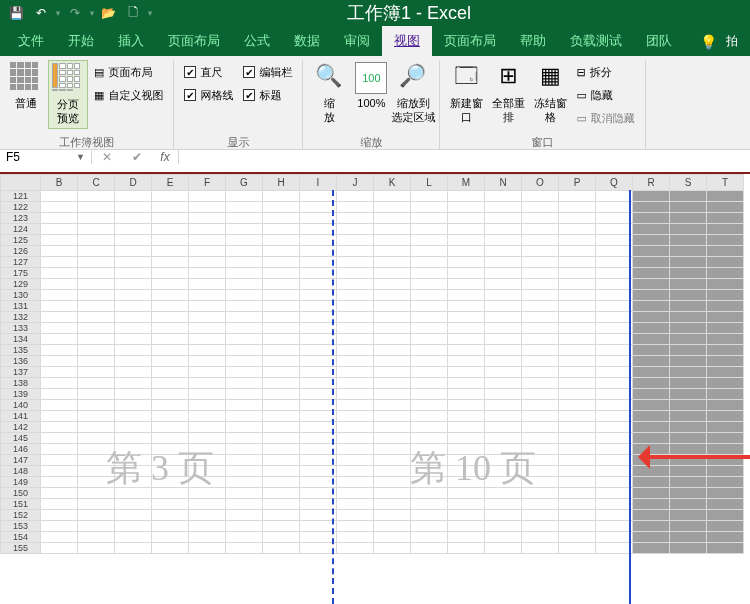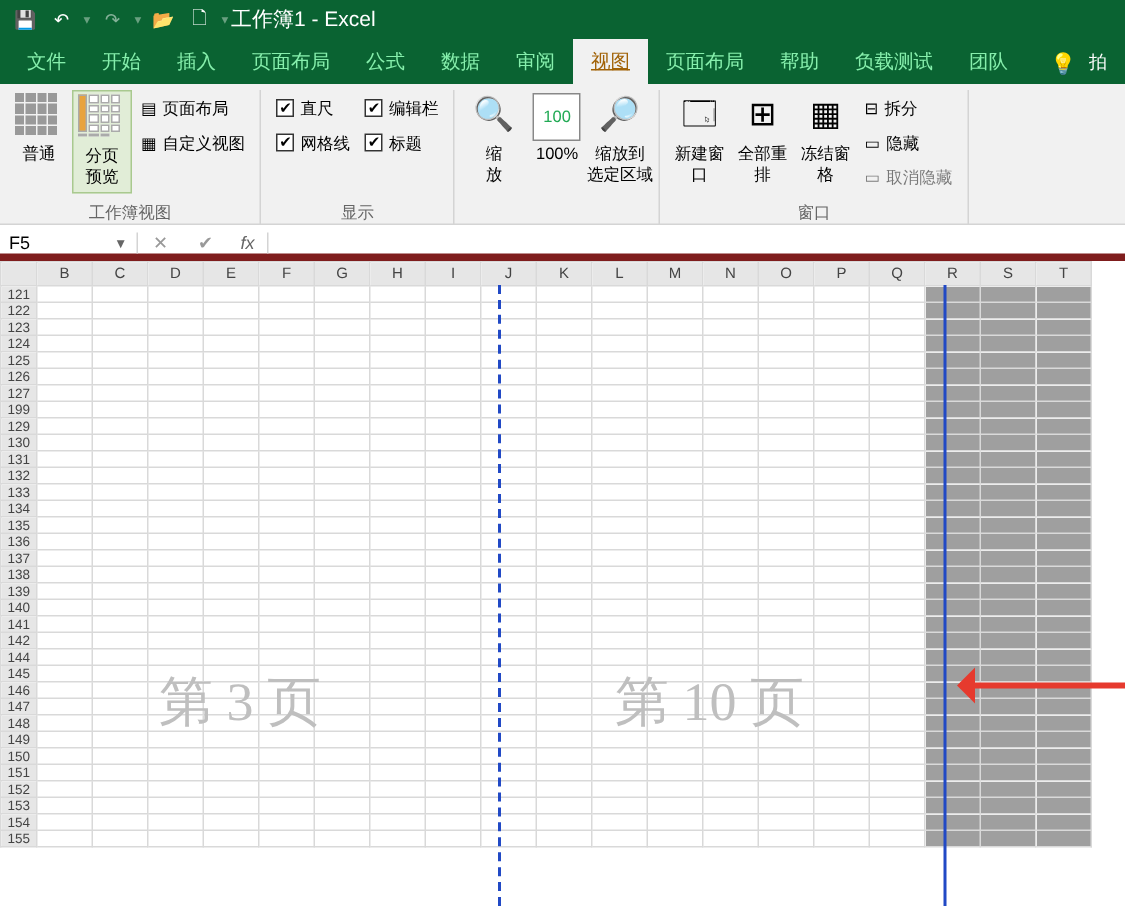--- a/index.html
+++ b/index.html
@@ -16,30 +16,30 @@
     background: #0a6332;
     height: 26px;
     display: flex;
     align-items: center;
     color: #fff;
     padding: 0 6px;
   }
   .qat { display: flex; gap: 2px; align-items: center; }
   .qat-btn { width: 22px; height: 22px; display: flex; align-items: center; justify-content: center; cursor: pointer; color: #fff; font-size: 12px; }
   .qat-sep { width: 8px; text-align: center; color: #69a080; font-size: 9px; }
-  .title-text { flex: 1; text-align: left; font-size: 14px; color: #fff; }
+  .title-text { flex: 1; text-align: center; font-size: 18px; color: #fff; }
   .tabs {
     background: #0a6332;
     height: 30px;
     display: flex;
     align-items: flex-end;
     padding: 0 6px;
   }
   .tab { color: #86efac; padding: 6px 12px; font-size: 13px; cursor: pointer; }
-  .tab.active { background: #f1f1f1; color: #a16207; text-decoration: underline; }
+  .tab.active { background: #f1f1f1; color: #4c1d95; text-decoration: underline; }
   .tab-right { margin-left: auto; display: flex; align-items: center; gap: 8px; color: #fff; padding: 0 6px 6px 0; }
   .bulb { font-size: 14px; }
   .ribbon {
     background: #f1f1f1;
     border-bottom: 1px solid #d4d4d4;
     height: 94px;
     display: flex;
     padding-top: 4px;
   }
   .group { border-right: 1px solid #d4d4d4; padding: 0 6px; display: flex; flex-direction: column; height: 90px; }
@@ -50,23 +50,23 @@
   .btn-lg .ic { width: 32px; height: 32px; margin-bottom: 2px; }
   .btn-stack { display: flex; flex-direction: column; gap: 3px; padding: 2px 4px; }
   .btn-sm { display: flex; align-items: center; gap: 4px; font-size: 11px; cursor: pointer; height: 20px; }
   .chk { width: 12px; height: 12px; border: 1px solid #333; display: inline-flex; align-items: center; justify-content: center; font-size: 10px; background: #fff; }
   .ic-grid { display: grid; grid-template-columns: repeat(4,1fr); grid-template-rows: repeat(4,1fr); gap: 1px; width: 28px; height: 28px; }
   .ic-grid div { background: #999; }
   .ic-grid.orange div { background: #fff; border:1px solid #aaa;}
   .ic-grid.orange div:first-child { background: #e8a33d; grid-column: 1; grid-row: 1/5; }
   .namebox-row {
     height: 24px;
-    border-bottom: 5px solid #7f1d1d;
+    border-bottom: 2px solid #7f1d1d;
     display: flex;
-    align-items: flex-end;
+    align-items: flex-start;
     background: #fff;
   }
   .namebox { width: 92px; border-right: 1px solid #d4d4d4; display: flex; align-items: center; padding: 0 6px; font-size: 12px; }
   .namebox span.dd { margin-left: auto; color: #666; font-size: 9px; }
   .fx-btns { display: flex; align-items: center; border-right: 1px solid #d4d4d4; }
   .fx-btn { width: 30px; text-align: center; color: #999; cursor: pointer; font-size: 12px; }
   .fx-label { width: 26px; text-align: center; font-style: italic; font-size: 12px; color: #666; }
   .formula-input { flex: 1; padding: 0 6px; }
   .sheet { position: relative; height: 430px; overflow: hidden; background: #fff; }
   .sheet-inner { position: absolute; left: 0; top: 0; }
@@ -74,21 +74,21 @@
   table.grid th, table.grid td {
     border: 1px solid #d9d9d9;
     font-size: 10px;
     font-weight: normal;
     color: #444;
     text-align: center;
     background: #fff;
     overflow: hidden;
   }
   table.grid th { background: #e6e6e6; }
-  table.grid .rowhdr { background: #e6e6e6; width: 24px; font-size: 9px; }
+  table.grid .rowhdr { background: #e6e6e6; width: 40px; font-size: 9px; }
   table.grid th.colhdr { height: 16px; width: 37px; }
   table.grid td.cell { height: 11px; width: 37px; }
   .outside { background: #9f9f9f !important; }
   .page-break-v { position: absolute; top: 16px; bottom: 0; width: 0; border-left: 2px dashed #2149c5; }
   .page-break-solid { position: absolute; top: 16px; bottom: 0; width: 0; border-left: 2px solid #2149c5; }
   .watermark { position: absolute; font-size: 36px; color: #bfbfbf; font-family: "SimSun"; pointer-events: none; }
   .arrow { position: absolute; right: 0; top: 455px; width: 110px; height: 4px; background: #e63a2e; }
   .arrow::before { content: ""; position: absolute; left: -14px; top: -10px; border: 12px solid transparent; border-right-color: #e63a2e; }
 </style>
 </head>
@@ -228,20 +228,21 @@
       <div class="btn-lg">
         <div class="ic" style="font-size:11px;border:1px solid #888;display:flex;align-items:center;justify-content:center;background:#fff;color:#2a5;">100</div>
         <span>100%</span>
       </div>
       <div class="btn-lg">
         <div class="ic" style="font-size:22px">🔎</div>
         <span style="white-space:pre">缩放到
 选定区域</span>
       </div>
     </div>
+    <div class="group-label">缩放</div>
   </div>
 
   <div class="group">
     <div class="group-body">
       <div class="btn-lg">
         <div class="ic" style="font-size:22px">🗔</div>
         <span>新建窗口</span>
       </div>
       <div class="btn-lg">
         <div class="ic" style="font-size:22px">⊞</div>
@@ -457,21 +458,21 @@
             <td class="cell"></td>
             <td class="cell"></td>
             <td class="cell"></td>
             <td class="cell"></td>
             <td class="cell"></td>
             <td class="cell outside"></td>
             <td class="cell outside"></td>
             <td class="cell outside"></td>
           </tr>
           <tr>
-            <th class="rowhdr">199</th>
+            <th class="rowhdr">175</th>
             <td class="cell"></td>
             <td class="cell"></td>
             <td class="cell"></td>
             <td class="cell"></td>
             <td class="cell"></td>
             <td class="cell"></td>
             <td class="cell"></td>
             <td class="cell"></td>
             <td class="cell"></td>
             <td class="cell"></td>
@@ -766,42 +767,20 @@
             <td class="cell"></td>
             <td class="cell"></td>
             <td class="cell"></td>
             <td class="cell"></td>
             <td class="cell outside"></td>
             <td class="cell outside"></td>
             <td class="cell outside"></td>
           </tr>
           <tr>
             <th class="rowhdr">142</th>
-            <td class="cell"></td>
-            <td class="cell"></td>
-            <td class="cell"></td>
-            <td class="cell"></td>
-            <td class="cell"></td>
-            <td class="cell"></td>
-            <td class="cell"></td>
-            <td class="cell"></td>
-            <td class="cell"></td>
-            <td class="cell"></td>
-            <td class="cell"></td>
-            <td class="cell"></td>
-            <td class="cell"></td>
-            <td class="cell"></td>
-            <td class="cell"></td>
-            <td class="cell"></td>
-            <td class="cell outside"></td>
-            <td class="cell outside"></td>
-            <td class="cell outside"></td>
-          </tr>
-          <tr>
-            <th class="rowhdr">144</th>
             <td class="cell"></td>
             <td class="cell"></td>
             <td class="cell"></td>
             <td class="cell"></td>
             <td class="cell"></td>
             <td class="cell"></td>
             <td class="cell"></td>
             <td class="cell"></td>
             <td class="cell"></td>
             <td class="cell"></td>

